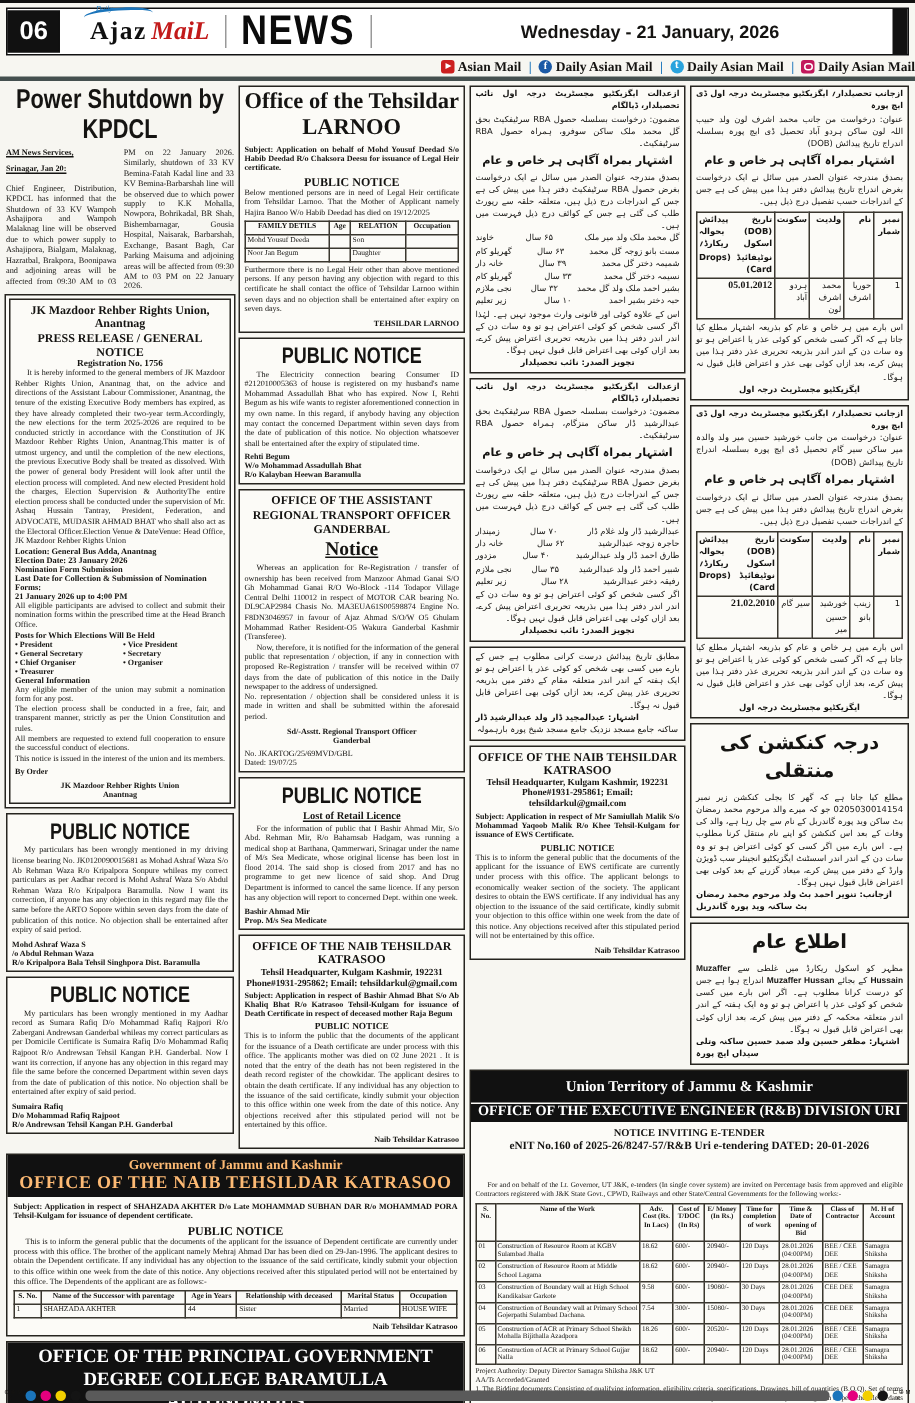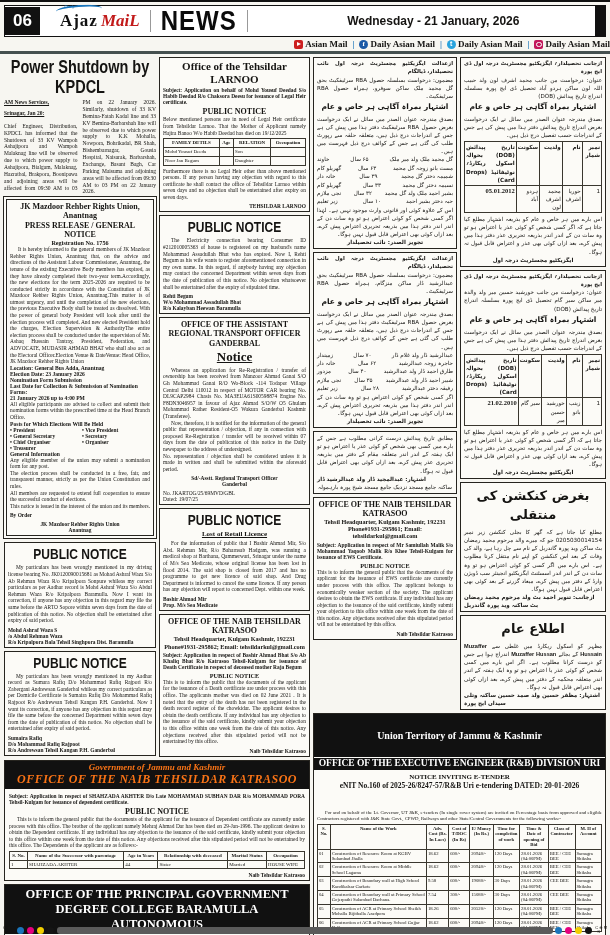--- a/index.html
+++ b/index.html
@@ -67,26 +67,26 @@
   th{font-weight:bold;text-align:center;}
   
   .ur{font-family:"DejaVu Sans",sans-serif;direction:rtl;font-size:5.6px;line-height:1.45;text-align:justify;}
   .ur-top{font-size:5.4px;font-weight:bold;}
   .ur-head{font-weight:bold;text-align:center;font-size:7.5px;margin:2px 0;}
   .ur-big{font-weight:bold;text-align:center;font-size:13px;margin:2px 0 3px 0;}
   .ulist{display:flex;justify-content:space-between;font-size:5.6px;line-height:1.5;}
   .ulist span{display:block;}
   .latin{font-family:"Liberation Sans",sans-serif;font-weight:bold;direction:ltr;unicode-bidi:embed;}
   
-  .blackbar{background:#111;color:#f97316;text-align:center;font-weight:bold;font-style:italic;}
+  .blackbar{background:#111;color:#fdba74;text-align:center;font-weight:bold;}
   .blackbar .l1{font-size:9px;padding-top:1px;}
   .blackbar .l2{font-size:12px;letter-spacing:0.5px;padding-bottom:2px;font-family:"Liberation Serif",serif;}
   .collegebar{background:#111;color:#fff;text-align:center;font-weight:bold;font-size:12.5px;line-height:1.2;padding:2px 4px;}
   
-  .tender-h1{background:#111;color:#fff;text-align:center;font-weight:bold;font-size:10px;padding:16px 0;}
+  .tender-h1{background:#111;color:#fff;text-align:center;font-weight:bold;font-size:10px;padding:5px 0;}
   .tender-h2{background:#111;color:#fff;text-align:center;font-weight:bold;font-size:9.5px;padding:0 0 2px 0;font-family:"Liberation Serif",serif;margin-top:1px;}
   .tender-h3{text-align:center;font-weight:bold;font-size:7px;margin-top:2px;}
   .tender-h4{text-align:center;font-weight:bold;font-size:7.5px;margin-bottom:20px;}
   .tender td,.tender th{font-size:4.7px;}
   .notes{font-size:4.8px;line-height:1.25;text-align:justify;}
   .sched td{font-size:4.8px;text-align:center;}
   
   .pfoot{position:absolute;bottom:3px;left:0;width:610px;display:flex;align-items:center;gap:2px;padding:0 3px;box-sizing:border-box;}
   .regmark{font-size:4px;font-family:"Liberation Sans",sans-serif;line-height:1;white-space:pre;}
   .dot{width:7px;height:7px;border-radius:50%;display:inline-block;margin-right:1px;}
@@ -194,21 +194,21 @@
             <div class="pn-title">PUBLIC NOTICE</div>
             <div class="body ind">My particulars has been wrongly mentioned in my Aadhar record as Sumara Rafiq D/o Mohammad Rafiq Rajpori R/o Zabergani Andrewsan Ganderbal whileas my correct particulars as per Domicile Certificate is Sumaira Rafiq D/o Mohammad Rafiq Rajpoot R/o Andrewsan Tehsil Kangan P.H. Ganderbal. Now I want its correction, if anyone has any objection in this regard may file the same before the concerned Department within seven days from the date of publication of this notice. No objection shall be entertained after expiry of said period.</div>
             <div class="sig pl">Sumaira Rafiq
 D/o Mohammad Rafiq Rajpoot
 R/o Andrewsan Tehsil Kangan P.H. Ganderbal</div>
           </div>
         </div>
 
         <div class="c2">
           <div class="box">
-            <div class="serif-head" style="font-size:11px;text-align:center;">Office of the Tehsildar LARNOO</div>
+            <div class="serif-head" style="font-size:15px;text-align:center;">Office of the Tehsildar LARNOO</div>
             <div class="subject">Subject: Application on behalf of Mohd Yousuf Deedad S/o Habib Deedad R/o Chaksora Deesu for issuance of Legal Heir certificate.</div>
             <div class="serif-head">PUBLIC NOTICE</div>
             <div class="body">Below mentioned persons are in need of Legal Heir certificate from Tehsildar Larnoo. That the Mother of Applicant namely Hajira Banoo W/o Habib Deedad has died on 19/12/2025</div>
             <table>
               <tbody>
                   <tr>
                 <th>FAMILY DETILS</th>
                 <th>Age</th>
                 <th>RELATION</th>
                 <th>Occupation</th>
@@ -460,21 +460,21 @@
                 <td class="ur">سیر گام</td>
                 <td style="font-weight:bold;font-size:6.5px;">21.02.2010</td>
               </tr>
             </tbody>
               </table>
             <div class="ur">اس بارے میں ہر خاص و عام کو بذریعہ اشتہار مطلع کیا جاتا ہے کہ اگر کسی شخص کو کوئی عذر یا اعتراض ہو تو وہ سات دن کے اندر اندر بذریعہ تحریری عذر دفتر ہذا میں پیش کرے، بعد ازاں کوئی بھی عذر و اعتراض قابل قبول نہ ہوگا۔</div>
             <div class="ur" style="text-align:center;font-weight:bold;">ایگزیکٹیو مجسٹریٹ درجہ اول</div>
           </div>
 
           <div class="box">
-            <div class="ur ur-big">بغرض کنکشن کی منتقلی</div>
+            <div class="ur ur-big">درجہ کنکشن کی منتقلی</div>
             <div class="ur">مطلع کیا جاتا ہے کہ گھر کا بجلی کنکشن زیر نمبر 0205030014154 جو کہ میرے والد مرحوم محمد رمضان بٹ ساکن وید پورہ گاندربل کے نام سے چل رہا ہے، والد کی وفات کے بعد اس کنکشن کو اپنے نام منتقل کرنا مطلوب ہے۔ اس بارے میں اگر کسی کو کوئی اعتراض ہو تو وہ سات دن کے اندر اندر اسسٹنٹ ایگزیکٹیو انجینئر سب ڈویژن وارڈ کے دفتر میں پیش کرے، میعاد گزرنے کے بعد کوئی بھی اعتراض قابل قبول نہیں ہوگا۔</div>
             <div class="ur" style="text-align:left;font-weight:bold;">ازجانب: تنویر احمد بٹ ولد مرحوم محمد رمضان بٹ ساکنہ وید پورہ گاندربل</div>
           </div>
 
           <div class="box">
             <div class="ur ur-big">اطلاع عام</div>
             <div class="ur">
               <span>مظہر کو اسکول ریکارڈ میں غلطی سے</span>
               <span class="latin">Muzaffer Hussain</span>
               <span>کے بجائے</span>

